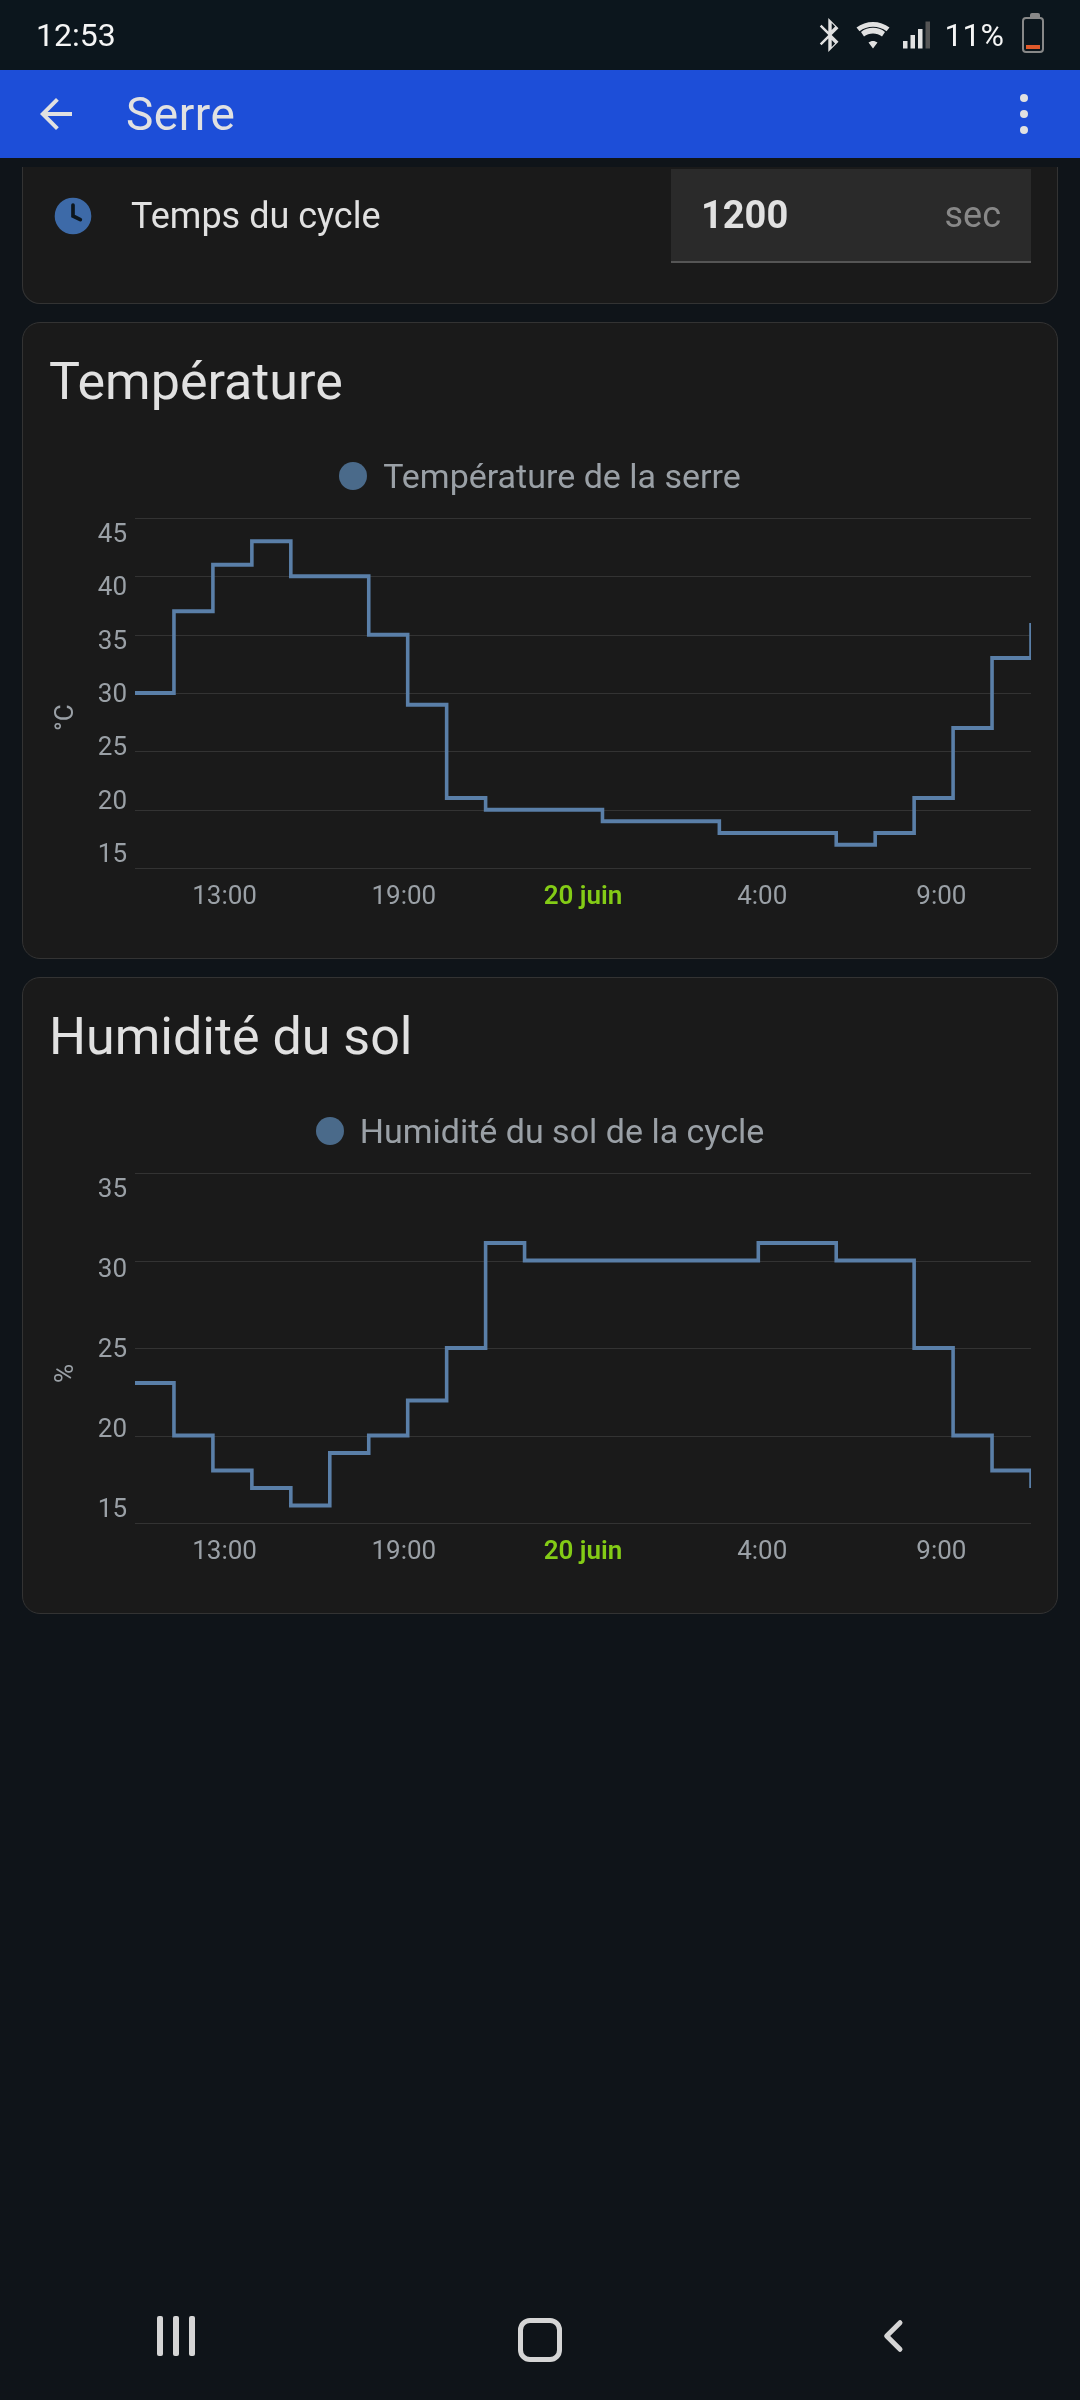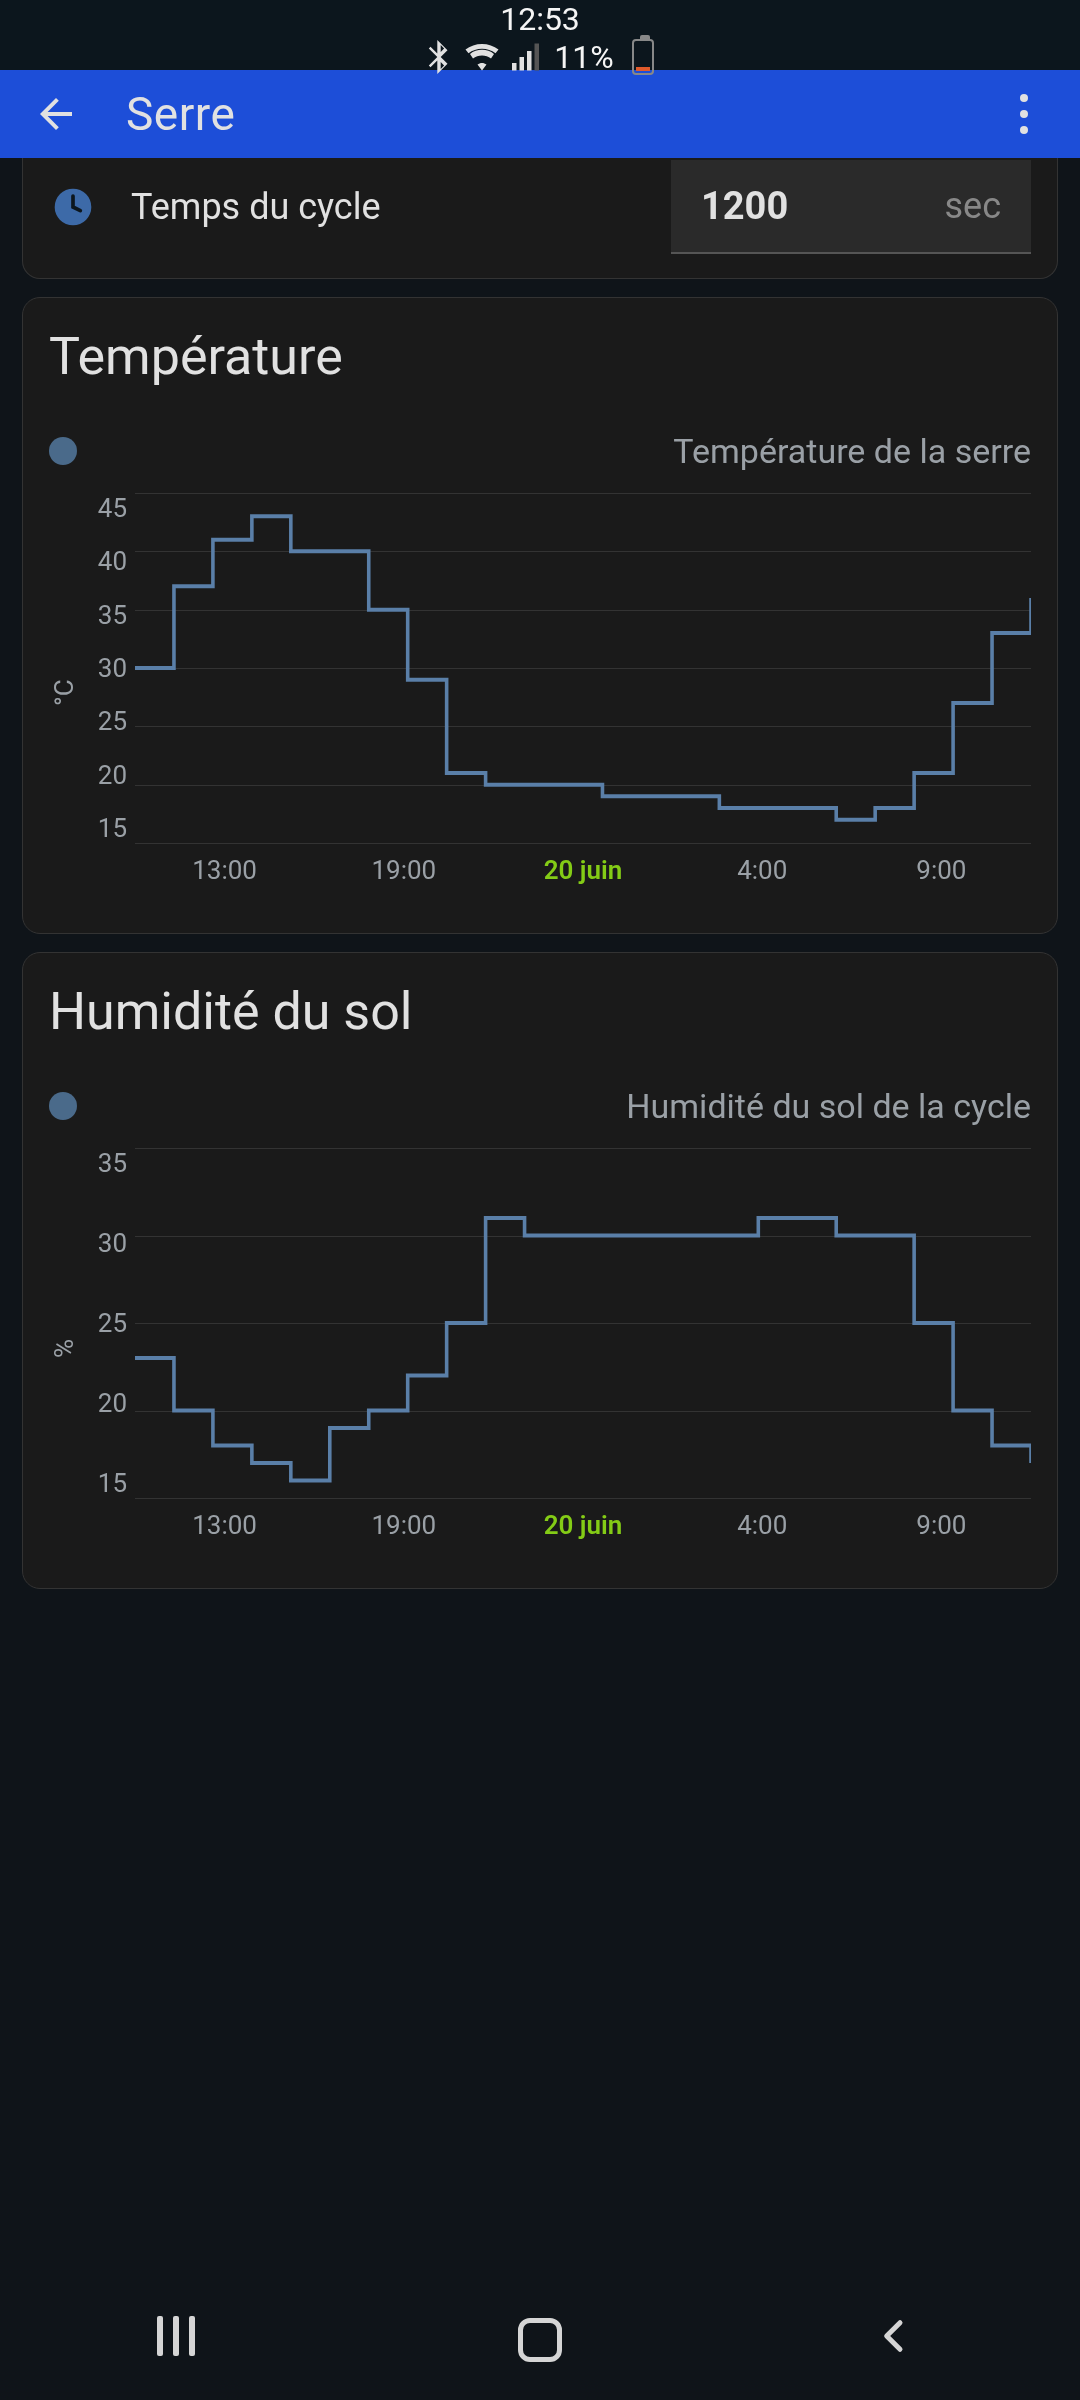--- a/index.html
+++ b/index.html
@@ -13,21 +13,20 @@
   
   .status-bar {
     height: 70px;
     display: flex;
     align-items: center;
     justify-content: space-between;
     padding: 0 36px;
     font-size: 32px;
     color: #f5f5f5;
     background: #0c161d;
-    flex-direction: column;
   }
   .status-right { display: flex; align-items: center; gap: 12px; }
   .status-right svg { display: block; }
   .battery {
     width: 22px; height: 36px; border: 2px solid #888; border-radius: 4px;
     position: relative; display: inline-block; margin-left: 6px;
   }
   .battery::before {
     content: ""; position: absolute; top: -6px; left: 6px; width: 10px; height: 4px;
     background: #888; border-radius: 2px 2px 0 0;
@@ -54,21 +53,21 @@
 
   
   .content { padding: 0 22px; }
   .card {
     background: #1a1a1a;
     border: 1px solid #333;
     border-radius: 18px;
     padding: 0 26px;
     margin-top: 18px;
   }
-  .card.first { margin-top: 0; border-top: none; border-radius: 0 0 18px 18px; padding-bottom: 22px; }
+  .card.first { margin-top: 9px; border-top: none; border-radius: 0 0 18px 18px; padding-bottom: 38px; }
 
   .row {
     display: flex;
     align-items: center;
     height: 98px;
     gap: 34px;
   }
   .row-icon { width: 48px; height: 48px; display:flex; align-items:center; justify-content:center; }
   .row-icon svg { width: 44px; height: 44px; }
   .row-label { font-size: 36px; color: #e1e1e1; flex: 0 0 auto; }
@@ -91,21 +90,21 @@
     width: 84px; height: 48px; background: #0b5e8c; border-radius: 24px;
     position: relative;
   }
   .toggle::after {
     content:""; position:absolute; right:-2px; top:-2px; width:52px; height:52px;
     background: #03a9f4; border-radius: 50%;
   }
 
   
   .card-title { font-size: 52px; font-weight: 400; color: #e1e1e1; padding: 28px 0 44px 0; }
-  .legend { display:flex; align-items:center; justify-content:space-between; gap:16px; font-size:34px; color:#9aa0a6; margin-bottom: 22px; }
+  .legend { display:flex; align-items:center; justify-content:center; gap:16px; font-size:34px; color:#9aa0a6; margin-bottom: 22px; }
   .legend-dot { width: 28px; height: 28px; border-radius: 50%; background:#4a6a8a; }
 
   .chart-wrap { position: relative; height: 400px; margin: 0 0 40px 0; display:flex; }
   .ylabel {
     writing-mode: vertical-rl; transform: rotate(180deg);
     font-size: 26px; color:#9aa0a6; text-align:center; width: 30px;
     display:flex; align-items:center; justify-content:center;
   }
   .yticks {
     display:flex; flex-direction:column; justify-content:space-between;

